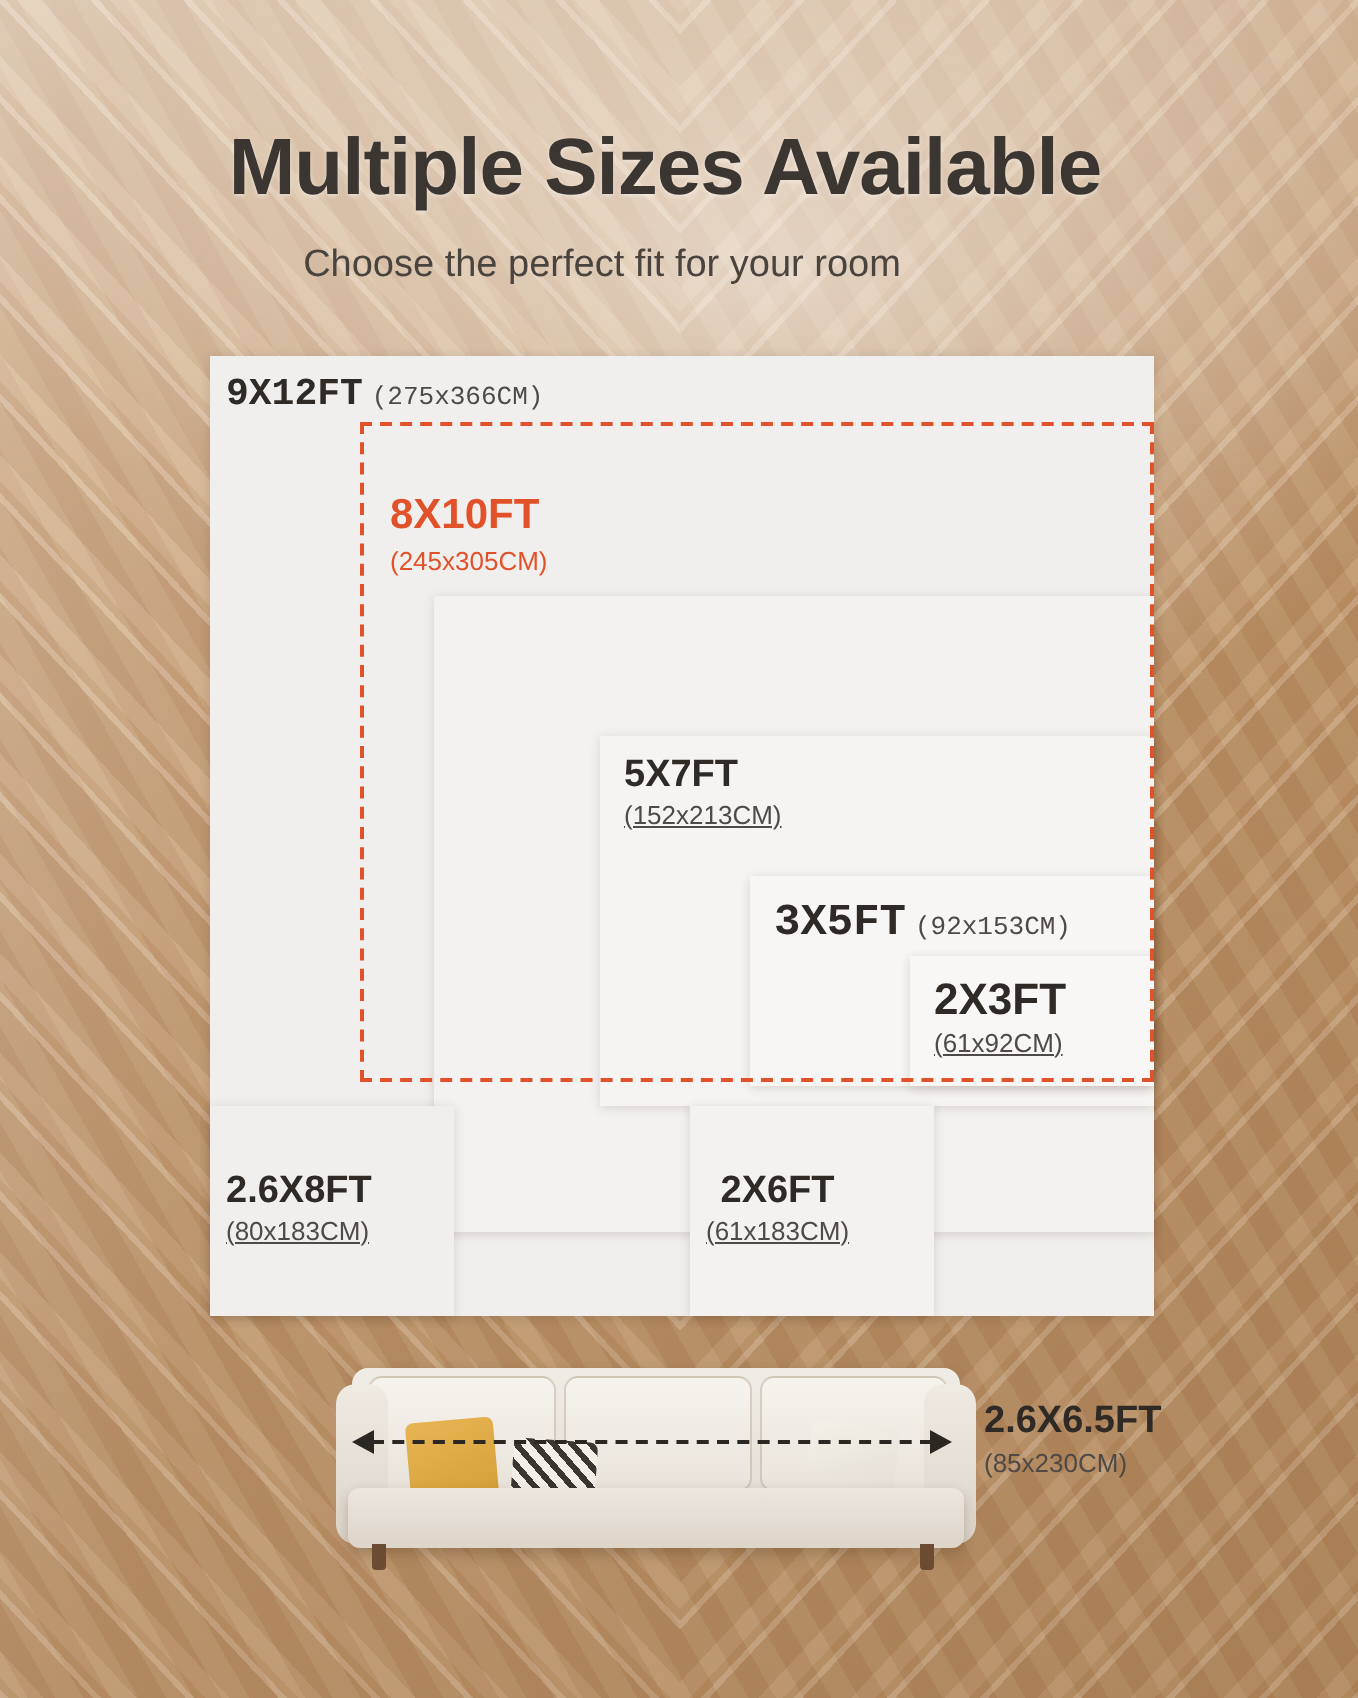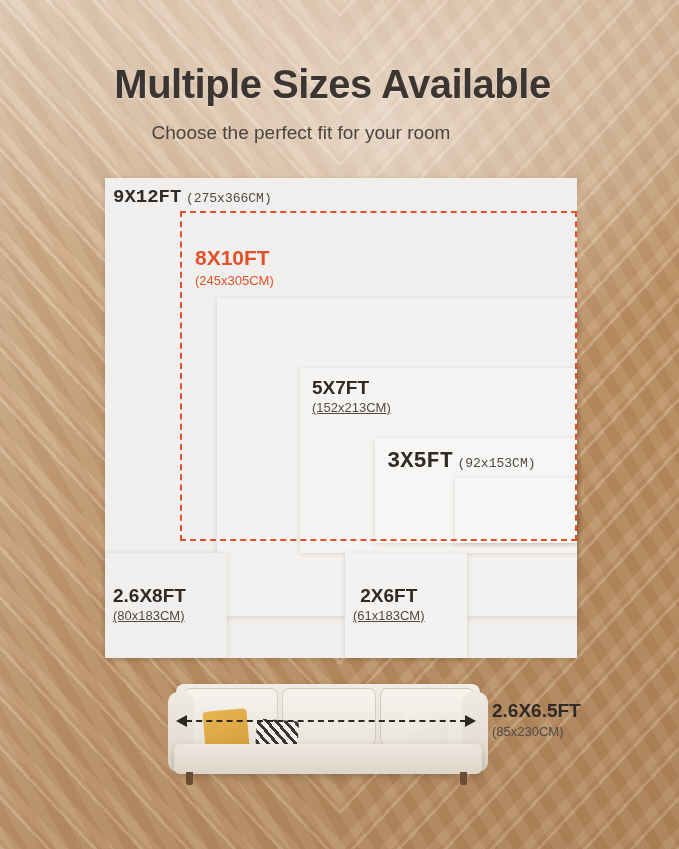--- a/index.html
+++ b/index.html
@@ -323,20 +323,24 @@
     <div class="label stack lbl-5x7">
       <span class="sz">5X7FT</span>
       <span class="cm">(152x213CM)</span>
     </div>
 
     <div class="label inline lbl-3x5">
       <span class="sz">3X5FT</span>
       <span class="cm">(92x153CM)</span>
     </div>
 
+    <div class="label stack lbl-2x3">
+      <span class="sz">2X3FT</span>
+      <span class="cm">(61x92CM)</span>
+    </div>
 
     <div class="label stack lbl-26x8">
       <span class="sz">2.6X8FT</span>
       <span class="cm">(80x183CM)</span>
     </div>
 
     <div class="label stack lbl-2x6">
       <span class="sz">2X6FT</span>
       <span class="cm">(61x183CM)</span>
     </div>

